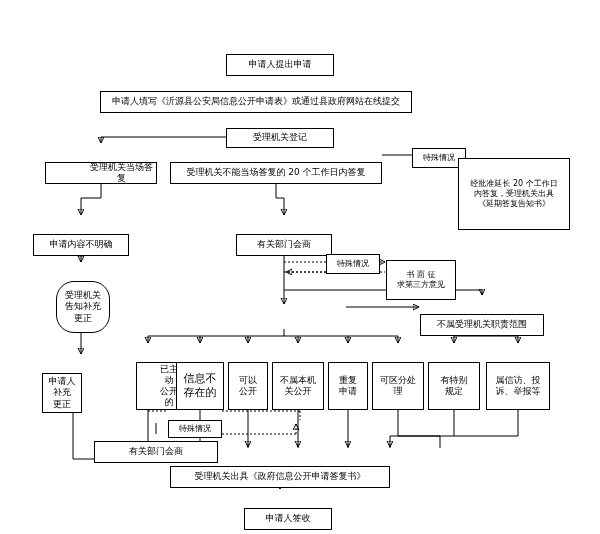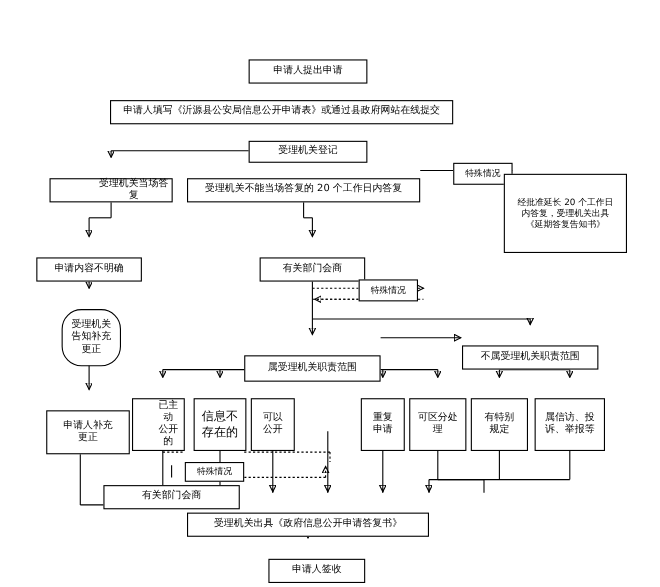--- a/index.html
+++ b/index.html
@@ -130,39 +130,42 @@
   <div class="node" style="left:226px;top:110px;width:108px;height:20px;font-size:9px;">受理机关登记</div>
   <div class="node" style="left:45px;top:144px;width:112px;height:22px;font-size:9px;padding-left:43px;">受理机关当场答复</div>
   <div class="node" style="left:170px;top:144px;width:212px;height:22px;font-size:9px;">受理机关不能当场答复的 20 个工作日内答复</div>
   <div class="node" style="left:412px;top:130px;width:54px;height:20px;font-size:8px;">特殊情况</div>
   <div class="node" style="left:458px;top:140px;width:112px;height:72px;font-size:8px;">经批准延长 20 个工作日
 内答复，受理机关出具
 《延期答复告知书》</div>
   <div class="node" style="left:33px;top:216px;width:96px;height:22px;font-size:9px;">申请内容不明确</div>
   <div class="node" style="left:236px;top:216px;width:96px;height:22px;font-size:9px;">有关部门会商</div>
   <div class="node" style="left:326px;top:236px;width:54px;height:20px;font-size:8px;">特殊情况</div>
+  <div class="node" style="left:386px;top:242px;width:70px;height:40px;font-size:8px;">书 面 征
+求第三方意见</div>
   <div class="node" style="left:56px;top:263px;width:54px;height:52px;font-size:9px;border-radius:18px;">受理机关
 告知补充
 更正</div>
-  <div class="node" style="left:222px;top:305px;width:124px;height:24px;font-size:9px;">属受理机关职责范围</div>
   <div class="node" style="left:420px;top:296px;width:124px;height:22px;font-size:9px;">不属受理机关职责范围</div>
-  <div class="node" style="left:120px;top:344px;width:48px;height:48px;font-size:9px;padding-left:20px;">已主动
+  <div class="node" style="left:136px;top:344px;width:48px;height:48px;font-size:9px;padding-left:20px;">已主动
 公开的</div>
   <div class="node" style="left:176px;top:344px;width:48px;height:48px;font-size:11px;">信息不
 存在的</div>
   <div class="node" style="left:228px;top:344px;width:40px;height:48px;font-size:9px;">可以
 公开</div>
+  <div class="node" style="left:272px;top:344px;width:52px;height:48px;font-size:9px;">不属本机
+关公开</div>
   <div class="node" style="left:328px;top:344px;width:40px;height:48px;font-size:9px;">重复
 申请</div>
   <div class="node" style="left:372px;top:344px;width:52px;height:48px;font-size:9px;">可区分处
 理</div>
   <div class="node" style="left:428px;top:344px;width:52px;height:48px;font-size:9px;">有特别
 规定</div>
   <div class="node" style="left:486px;top:344px;width:64px;height:48px;font-size:9px;">属信访、投
 诉、举报等</div>
-  <div class="node" style="left:42px;top:355px;width:76px;height:40px;font-size:9px;">申请人补充
+  <div class="node" style="left:42px;top:355px;width:40px;height:40px;font-size:9px;">申请人补充
 更正</div>
   <div class="node" style="left:168px;top:402px;width:54px;height:18px;font-size:8px;">特殊情况</div>
   <div class="node" style="left:94px;top:423px;width:124px;height:22px;font-size:9px;">有关部门会商</div>
   <div class="node" style="left:170px;top:448px;width:220px;height:22px;font-size:9px;">受理机关出具《政府信息公开申请答复书》</div>
   <div class="node" style="left:244px;top:490px;width:88px;height:22px;font-size:9px;">申请人签收</div>
 
 </div>
 
 </body></html>

